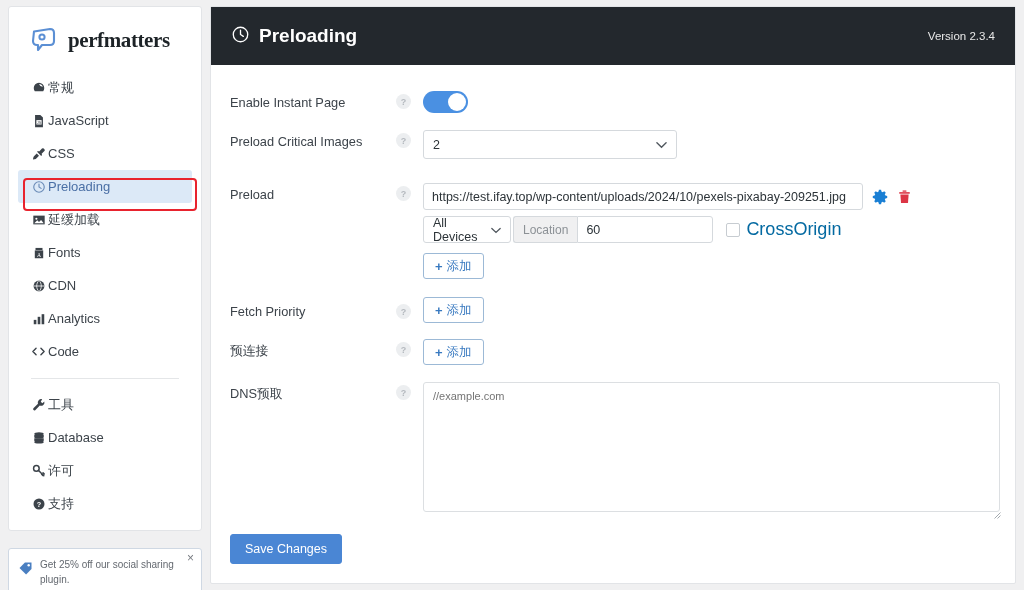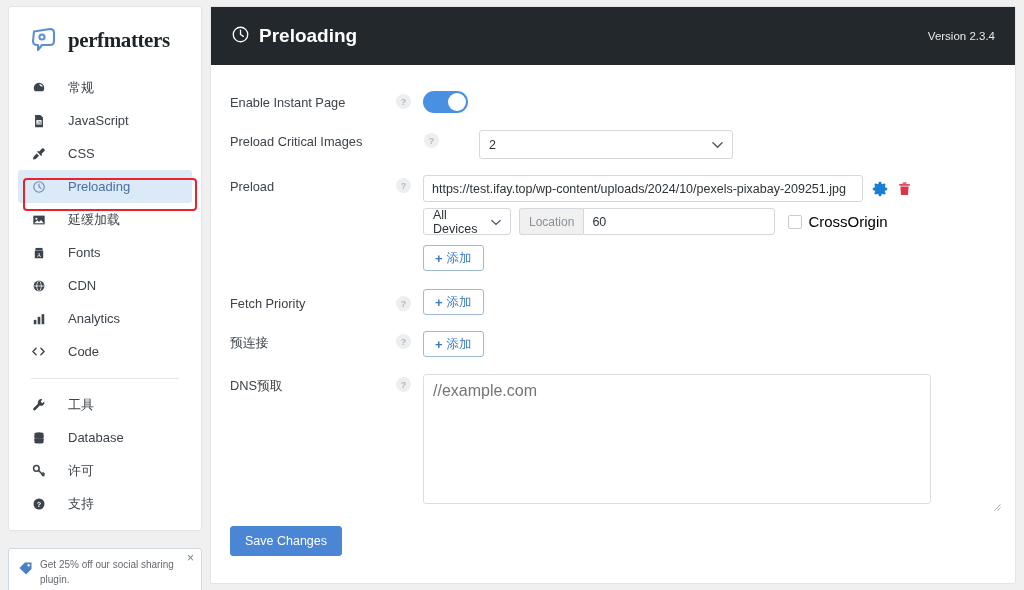--- a/index.html
+++ b/index.html
@@ -35,21 +35,21 @@
     display: flex; align-items: center;
     height: 33px; padding-left: 11px;
     border-radius: 3px; cursor: pointer;
     color: #3c434a; font-size: 13px;
   }
   .nav-item .ico {
     width: 19px; flex: none;
     display: flex; align-items: center; justify-content: center;
     color: #3c434a;
   }
-  .nav-item .lbl { margin-left: 20px; white-space: nowrap; text-align: right; }
+  .nav-item .lbl { margin-left: 0; white-space: nowrap; text-align: right; }
   .nav-item.active {
     background: #dce9f7;
     color: #4a6fa5;
   }
   .nav-item.active .ico { color: #6b8cb8; }
   .nav-item.active .lbl { color: #4a6fa5; }
   .nav-highlight {
     position: absolute;
     left: 14px; top: 171px;
     width: 174px; height: 33px;
@@ -155,24 +155,24 @@
   }
   .addbtn .plus { font-size: 13px; font-weight: bold; }
 
   .checkbox {
     width: 14px; height: 14px;
     border: 1px solid #c7ccd1; border-radius: 2px;
     background: #fff; flex: none; cursor: pointer;
   }
 
   .area {
-    width: 508px; height: 130px;
+    width: 577px; height: 130px;
     border: 1px solid #dcdfe2; border-radius: 3px;
     background: #fff; padding: 7px 9px;
-    font-size: 16px; color: #b6bcc2;
+    font-size: 11px; color: #b6bcc2;
     position: relative; font-family: "Liberation Sans", sans-serif;
     resize: none;
   }
   .area-handle {
     position: absolute; right: 2px; bottom: 2px;
     width: 9px; height: 9px; pointer-events: none;
   }
 
   .savebtn {
     height: 30px; padding: 0 14px;
@@ -377,21 +377,21 @@
       <div class="row" style="margin-bottom:17px;">
         <div class="row-label">Enable Instant Page</div>
         <div class="help">?</div>
         <div class="ctrl">
           <div class="toggle">
             <div class="knob"></div>
           </div>
         </div>
       </div>
 
-      <div class="row" style="margin-bottom:16px;gap:28px;">
+      <div class="row" style="margin-bottom:24px;">
         <div class="row-label">Preload Critical Images</div>
         <div class="help">?</div>
         <div class="ctrl">
           <div class="sel" style="width:254px;height:29px;">
             <span class="cv">2</span>
             <span class="chev">
               <svg width="11" height="8" viewBox="0 0 12 8" fill="none" stroke="#50575e" stroke-width="1.5">
                   <path d="M1 1.6 6 6.4 11 1.6" stroke-linecap="round"></path>
                 </svg>
             </span>
@@ -425,29 +425,29 @@
 
           <div style="display:flex;align-items:center;gap:0;margin-top:6px;">
             <div class="sel" style="width:88px;border-radius:3px;">
               <span class="cv">All Devices</span>
               <span class="chev">
                 <svg width="10" height="7" viewBox="0 0 12 8" fill="none" stroke="#50575e" stroke-width="1.5">
                     <path d="M1 1.6 6 6.4 11 1.6" stroke-linecap="round"></path>
                   </svg>
               </span>
             </div>
-            <div style="display:flex;margin-left:8px;">
+            <div style="display:flex;margin-left:2px;">
               <div style="height:27px;display:flex;align-items:center;padding:0 9px;background:#f0f0f1;border:1px solid #d5d9dd;border-right:none;border-radius:3px 0 0 3px;font-size:12px;color:#8c9196;">Location</div>
-              <div class="txt" style="width:192px;border-radius:0 3px 3px 0;">
+              <div class="txt" style="width:136px;border-radius:0 3px 3px 0;">
                 <span>60</span>
               </div>
             </div>
             <div style="display:flex;align-items:center;gap:6px;margin-left:13px;">
               <span class="checkbox"></span>
-              <span style="font-size:15px;color:#000000;">CrossOrigin</span>
+              <span style="font-size:18px;color:#0369a1;">CrossOrigin</span>
             </div>
           </div>
 
           <div style="margin-top:10px;">
             <span class="addbtn">
               <span class="plus">+</span>
               <span>添加</span>
             </span>
           </div>
         </div>

